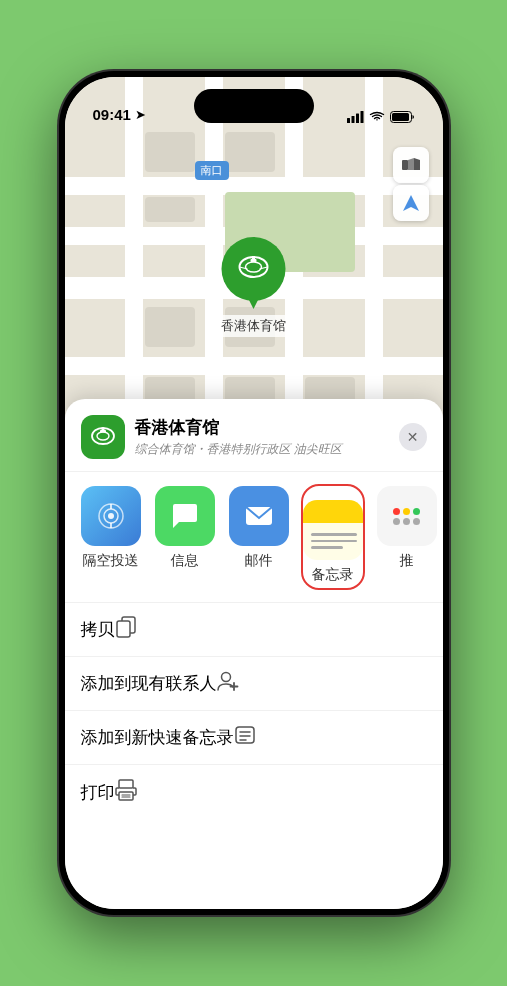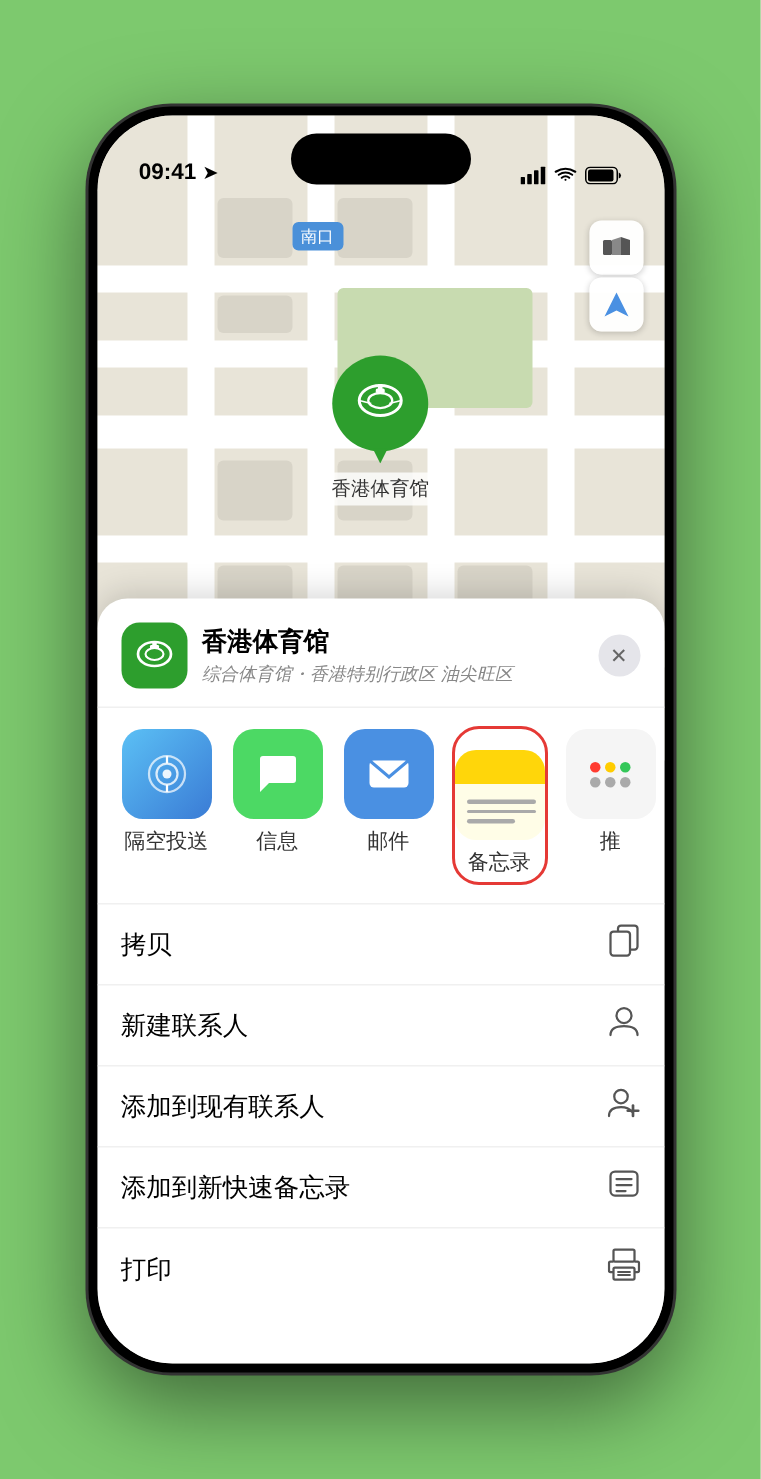--- a/index.html
+++ b/index.html
@@ -146,21 +146,21 @@
       border-radius: 8px;
       display: flex;
       align-items: center;
       justify-content: center;
       font-size: 14px;
       box-shadow: 0 1px 4px rgba(0,0,0,0.2);
     }
     
     .map-label {
       position: absolute;
-      top: 71px;
+      top: 84px;
       left: 130px;
       background: #4a90d9;
       color: #fff;
       font-size: 11px;
       padding: 2px 6px;
       border-radius: 4px;
       font-weight: 500;
     }
     
     .bottom-sheet {
@@ -243,21 +243,21 @@
     .share-icon-mail { background: #4a90e2; }
     .share-label {
       font-size: 14px;
       color: #333;
       text-align: center;
     }
     
     .menu-item {
       display: flex;
       align-items: center;
-      justify-content: space-between;
+      justify-content: flex-start;
       padding: 0 16px;
       height: 54px;
       border-bottom: 1px solid #f0f0f0;
     }
     .menu-item-label {
       font-size: 17px;
       color: #000;
     }
     .menu-item-icon {
       font-size: 20px;
@@ -453,29 +453,20 @@
       <div class="menu-item">
         <span class="menu-item-label">拷贝</span>
         <span class="menu-item-icon">
           <svg width="22" height="22" viewBox="0 0 22 22">
             <rect x="7" y="1" width="13" height="16" rx="2" fill="none" stroke="#555" stroke-width="1.5"></rect>
             <rect x="2" y="5" width="13" height="16" rx="2" fill="white" stroke="#555" stroke-width="1.5"></rect>
           </svg>
         </span>
       </div>
 
-      <div class="menu-item">
-        <span class="menu-item-label">新建联系人</span>
-        <span class="menu-item-icon">
-          <svg width="22" height="22" viewBox="0 0 22 22">
-            <circle cx="11" cy="7" r="5" fill="none" stroke="#555" stroke-width="1.5"></circle>
-            <path d="M2 20 Q2 14 11 14 Q20 14 20 20" fill="none" stroke="#555" stroke-width="1.5" stroke-linecap="round"></path>
-          </svg>
-        </span>
-      </div>
 
       <div class="menu-item">
         <span class="menu-item-label">添加到现有联系人</span>
         <span class="menu-item-icon">
           <svg width="22" height="22" viewBox="0 0 22 22">
             <circle cx="9" cy="7" r="4.5" fill="none" stroke="#555" stroke-width="1.5"></circle>
             <path d="M1 20 Q1 14 9 14 Q14 14 16 17" fill="none" stroke="#555" stroke-width="1.5" stroke-linecap="round"></path>
             <line x1="17" y1="13" x2="17" y2="20" stroke="#555" stroke-width="1.8" stroke-linecap="round"></line>
             <line x1="13.5" y1="16.5" x2="20.5" y2="16.5" stroke="#555" stroke-width="1.8" stroke-linecap="round"></line>
           </svg>

